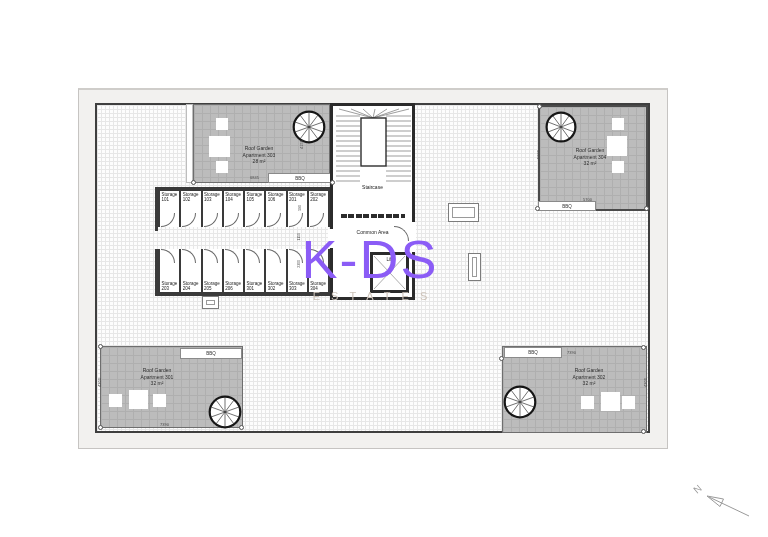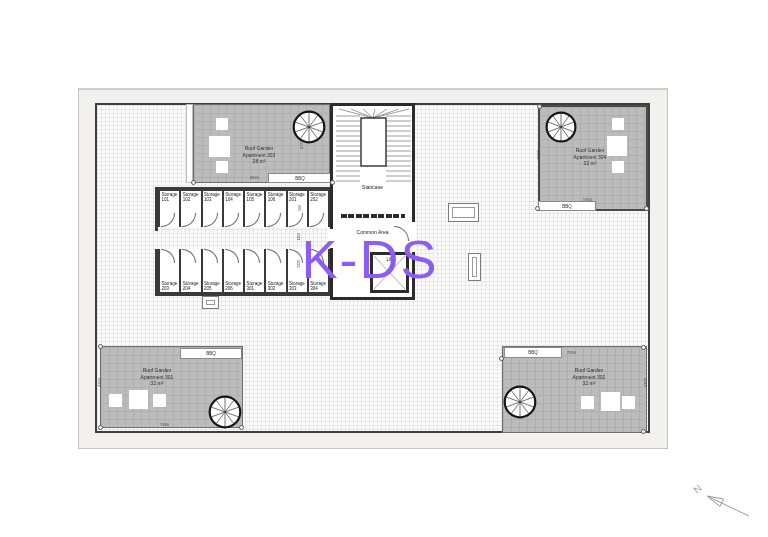--- a/index.html
+++ b/index.html
@@ -346,20 +346,21 @@
   <div class="marker" style="left:98px;top:425px;"></div>
   <div class="marker" style="left:239px;top:425px;"></div>
   <div class="marker" style="left:499px;top:356px;"></div>
   <div class="marker" style="left:641px;top:345px;"></div>
   <div class="marker" style="left:641px;top:429px;"></div>
   <div class="marker" style="left:191px;top:180px;"></div>
   <div class="marker" style="left:330px;top:180px;"></div>
 
   <div class="watermark">
     <div class="wm1">K-DS</div>
+    <div class="wm2">ESTATES</div>
   </div>
 
   <svg style="position:absolute;left:683px;top:470px;" width="75" height="55">
     <line x1="66" y1="46" x2="26" y2="27" stroke="#9a9a9a" stroke-width="1"></line>
     <polygon points="24,26 37,36.5 40.5,29" fill="none" stroke="#9a9a9a" stroke-width="1"></polygon>
     <text x="14" y="24" font-size="10" fill="#9a9a9a" transform="rotate(-40 14 24)" id="north-n">N</text>
   </svg>
 </div>
 
 </body></html>

